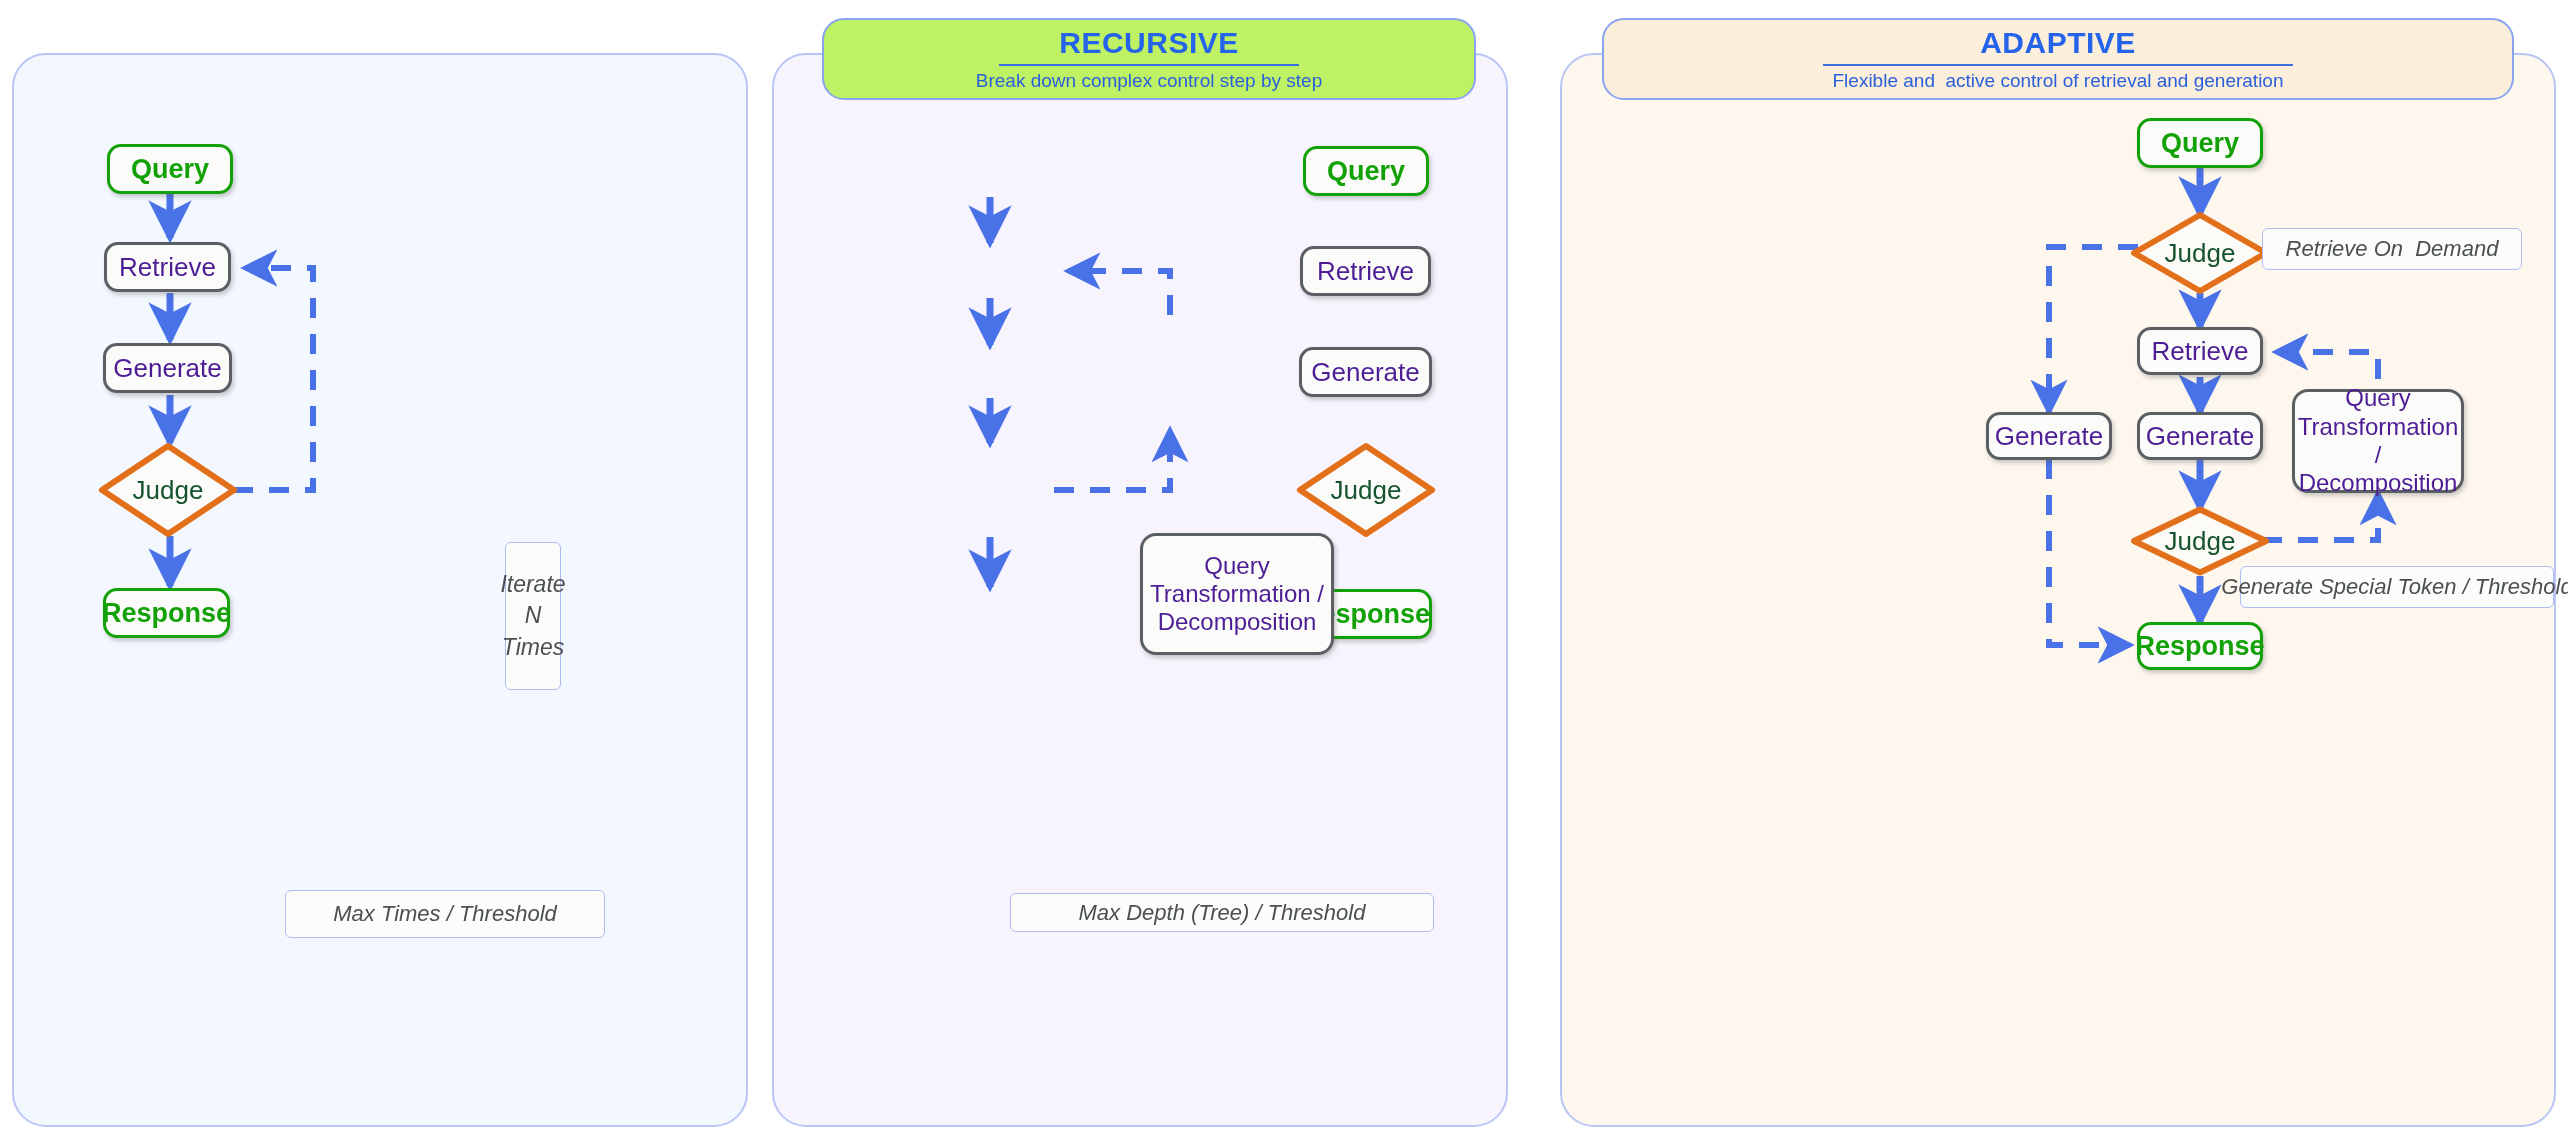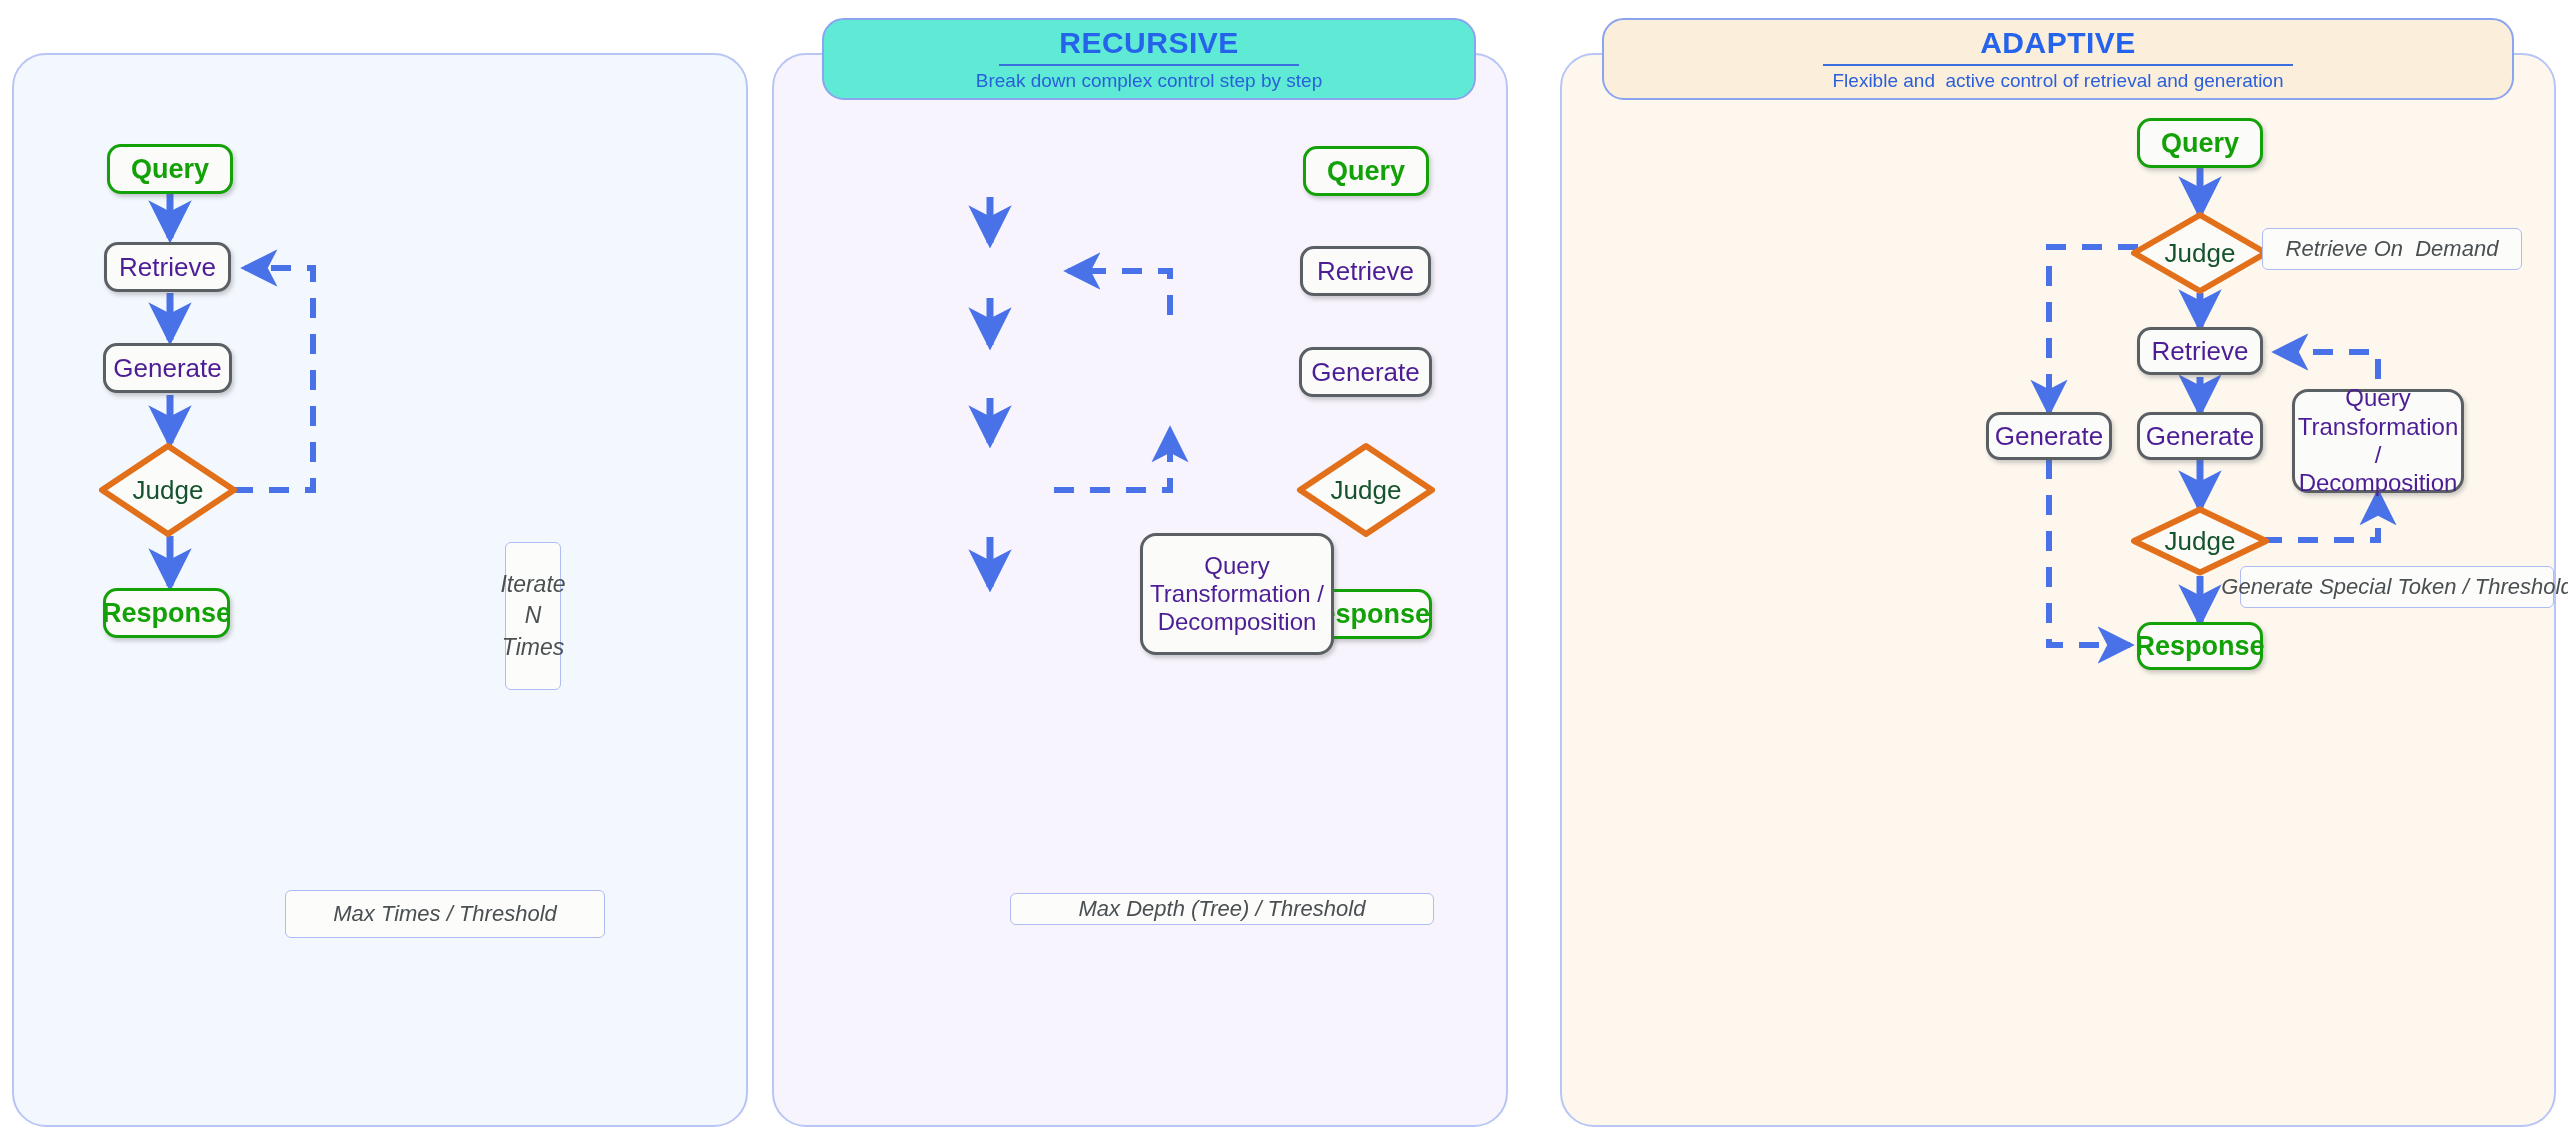--- a/index.html
+++ b/index.html
@@ -14,21 +14,21 @@
   
   .panel{position:absolute;border-radius:34px;border:2px solid #b9c6f5;box-sizing:border-box;}
   #panel-iterative{left:12px;top:53px;width:736px;height:1074px;background:#f3f7fe;}
   #panel-recursive{left:772px;top:53px;width:736px;height:1074px;background:#f7f4fd;}
   #panel-adaptive{left:1560px;top:53px;width:996px;height:1074px;background:#fdf7ee;}
 
   
   .hdr{position:absolute;border-radius:22px;border:2px solid #8ba4f0;box-sizing:border-box;
        display:flex;flex-direction:column;align-items:center;justify-content:center;}
   #hdr-iterative{left:66px;top:18px;width:626px;height:82px;background:#e8eefc;}
-  #hdr-recursive{left:822px;top:18px;width:654px;height:82px;background:#5eead4;}
+  #hdr-recursive{left:822px;top:18px;width:654px;height:82px;background:#bef264;}
   #hdr-adaptive{left:1602px;top:18px;width:912px;height:82px;background:#fbeeda;}
   .hdr-title{color:#2563eb;font-weight:bold;font-size:30px;letter-spacing:.5px;line-height:1;}
   .hdr-rule{height:2px;background:#3b6fe0;margin:6px 0 5px 0;}
   #hdr-iterative .hdr-rule{width:288px;}
   #hdr-recursive .hdr-rule{width:300px;}
   #hdr-adaptive .hdr-rule{width:470px;}
   .hdr-sub{color:#2a5fdb;font-size:19px;line-height:1;white-space:pre;}
 
   
   .node{position:absolute;box-sizing:border-box;display:flex;align-items:center;justify-content:center;
@@ -141,21 +141,21 @@
   </div>
 
   <div class="node green" style="left:1299px;top:589px;width:133px;height:50px;">Response</div>
 
   <div class="node gray multiline" style="left:1140px;top:533px;width:194px;height:122px;left:1140px;" id="rec-qt">
     <span style="white-space:pre-line;">Query
 Transformation /
 Decomposition</span>
   </div>
 
-  <div class="pill" style="left:1010px;top:893px;width:424px;height:32px;text-align:right;">Max Depth (Tree) / Threshold</div>
+  <div class="pill" style="left:1010px;top:893px;width:424px;height:39px;text-align:right;">Max Depth (Tree) / Threshold</div>
 
   <div class="panel" id="panel-adaptive"></div>
 
   <div class="hdr" id="hdr-adaptive">
     <div class="hdr-title">ADAPTIVE</div>
     <div class="hdr-rule"></div>
     <div class="hdr-sub">Flexible and  active control of retrieval and generation</div>
   </div>
 
   <svg class="edge" style="left:1560px;top:0;width:1008px;height:1145px;">

